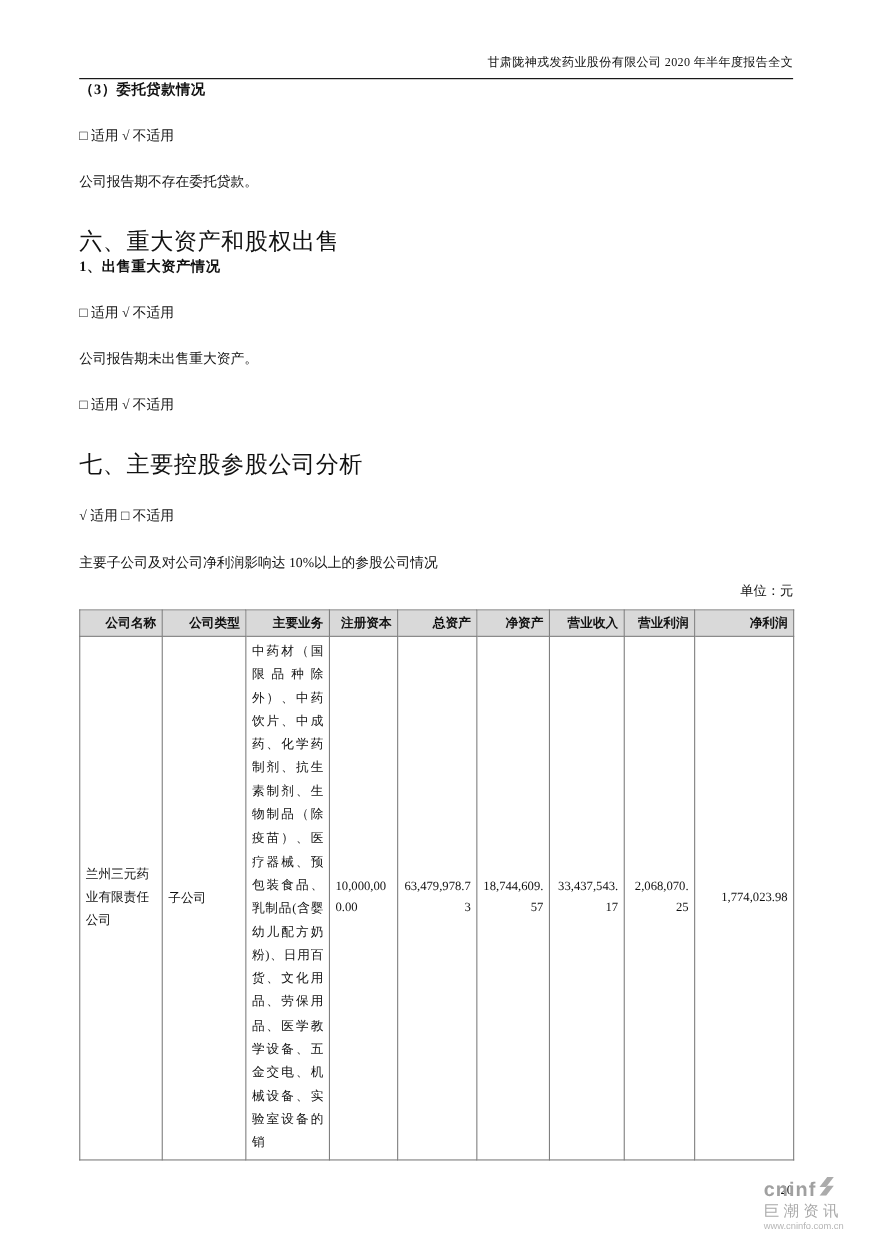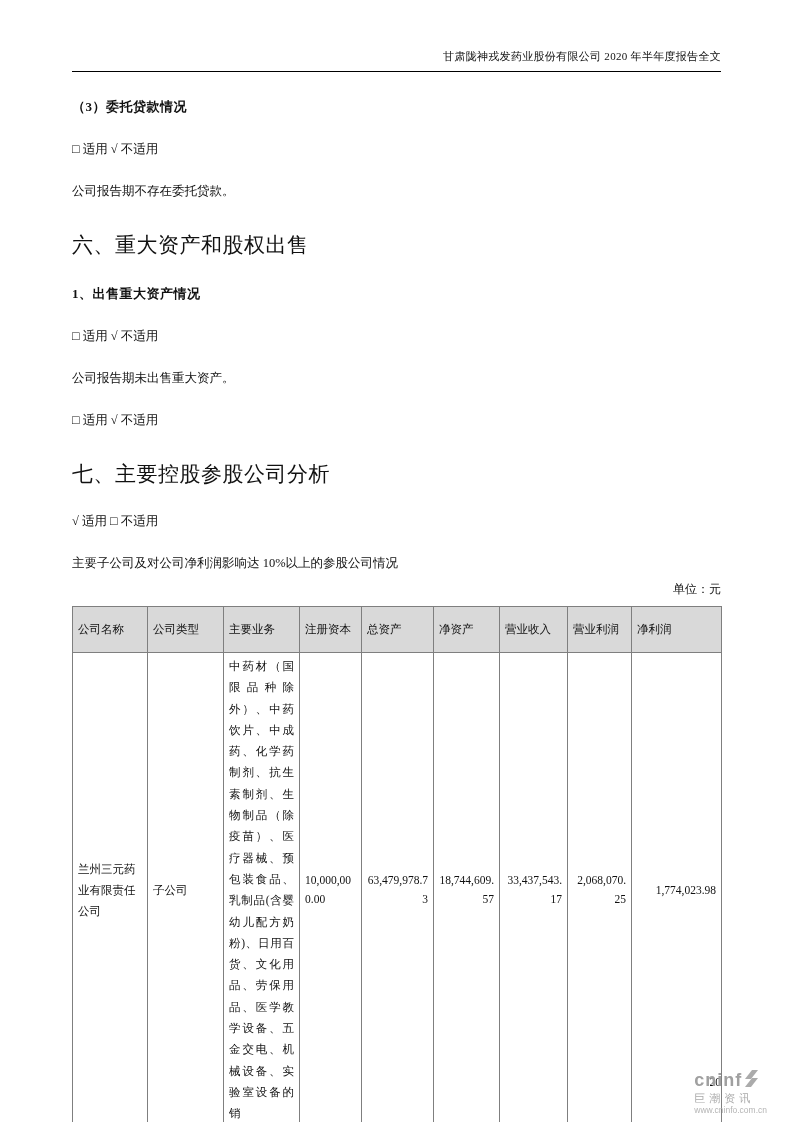--- a/index.html
+++ b/index.html
@@ -14,42 +14,42 @@
     overflow:hidden;
   }
   .doc-header {
     padding-top:49px;
     padding-bottom:7px;
     border-bottom:1.5px solid #000000;
     text-align:right;
     font-size:11px;
     letter-spacing:0.3px;
   }
-  .sub-heading { margin-top:26px; font-size:13px; font-weight:700; letter-spacing:0.5px; }
+  .sub-heading { font-size:13px; font-weight:700; letter-spacing:0.5px; }
   .main-heading { margin-top:31px; font-size:21px; font-weight:400; letter-spacing:0.5px; }
   .apply { margin-top:25px; font-size:12.5px; }
   .note  { margin-top:25px; font-size:12.5px; }
   .unit  { margin-top:9px; text-align:right; font-size:12px; }
 
   .report-table {
     margin-top:8px;
     width:100%;
     border-collapse:collapse;
     table-layout:fixed;
     font-size:11.5px;
   }
   .report-table th, .report-table td {
     border:1px solid #7f7f7f;
     padding:3px 5px;
   }
   .report-table thead th {
     background:#d9d9d9;
-    font-weight:400;
-    text-align:left;
-    height:46px;
+    font-weight:700;
+    text-align:right;
+    height:24px;
     overflow:hidden;
   }
   .data-row { height:446px; }
   td.c-name { text-align:left;  vertical-align:middle; line-height:21px; }
   td.c-type { text-align:left;  vertical-align:middle; }
   td.c-biz  { text-align:justify; vertical-align:top; line-height:21.3px; overflow:hidden; }
   td.c-num  { text-align:right; vertical-align:middle; word-break:break-all; line-height:19px; }
   td.c-num-left { text-align:left; vertical-align:middle; word-break:break-all; line-height:19px; }
 
   .page-num {
@@ -59,21 +59,21 @@
   }
   .cninfo-logo {
     position:absolute;
     right:26px; top:1070px;
     color:#a9a9a9;
     font-family:"Liberation Sans","DejaVu Sans",sans-serif;
     line-height:1.1;
   }
   .logo-top { display:flex; align-items:flex-end; gap:2px; }
   .logo-word { font-size:18px; font-weight:700; letter-spacing:1px; color:#a0a0a0; }
-  .logo-cn  { font-size:11px; letter-spacing:4px; margin-top:1px; color:#a9a9a9; }
+  .logo-cn  { font-size:14px; letter-spacing:4px; margin-top:1px; color:#a9a9a9; }
   .logo-url { font-size:8.5px; margin-top:2px; color:#b5b5b5; }
 </style>
 </head>
 <body>
 
 <div class="page">
 
   <header class="doc-header">
     <span>甘肃陇神戎发药业股份有限公司 2020 年半年度报告全文</span>
   </header>

